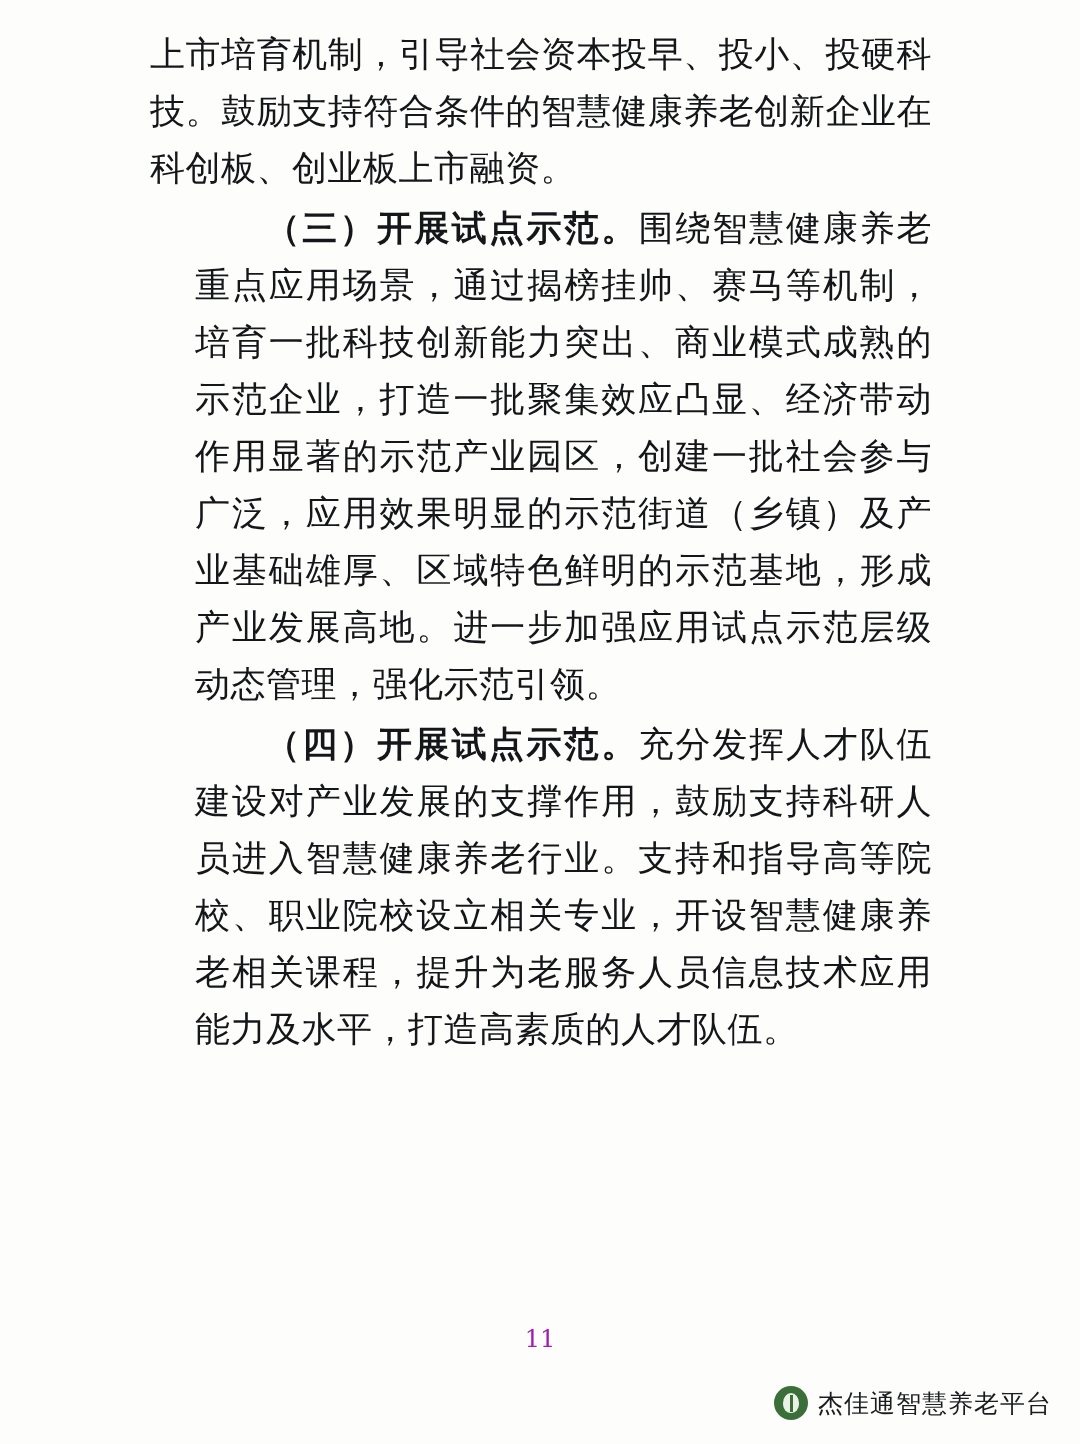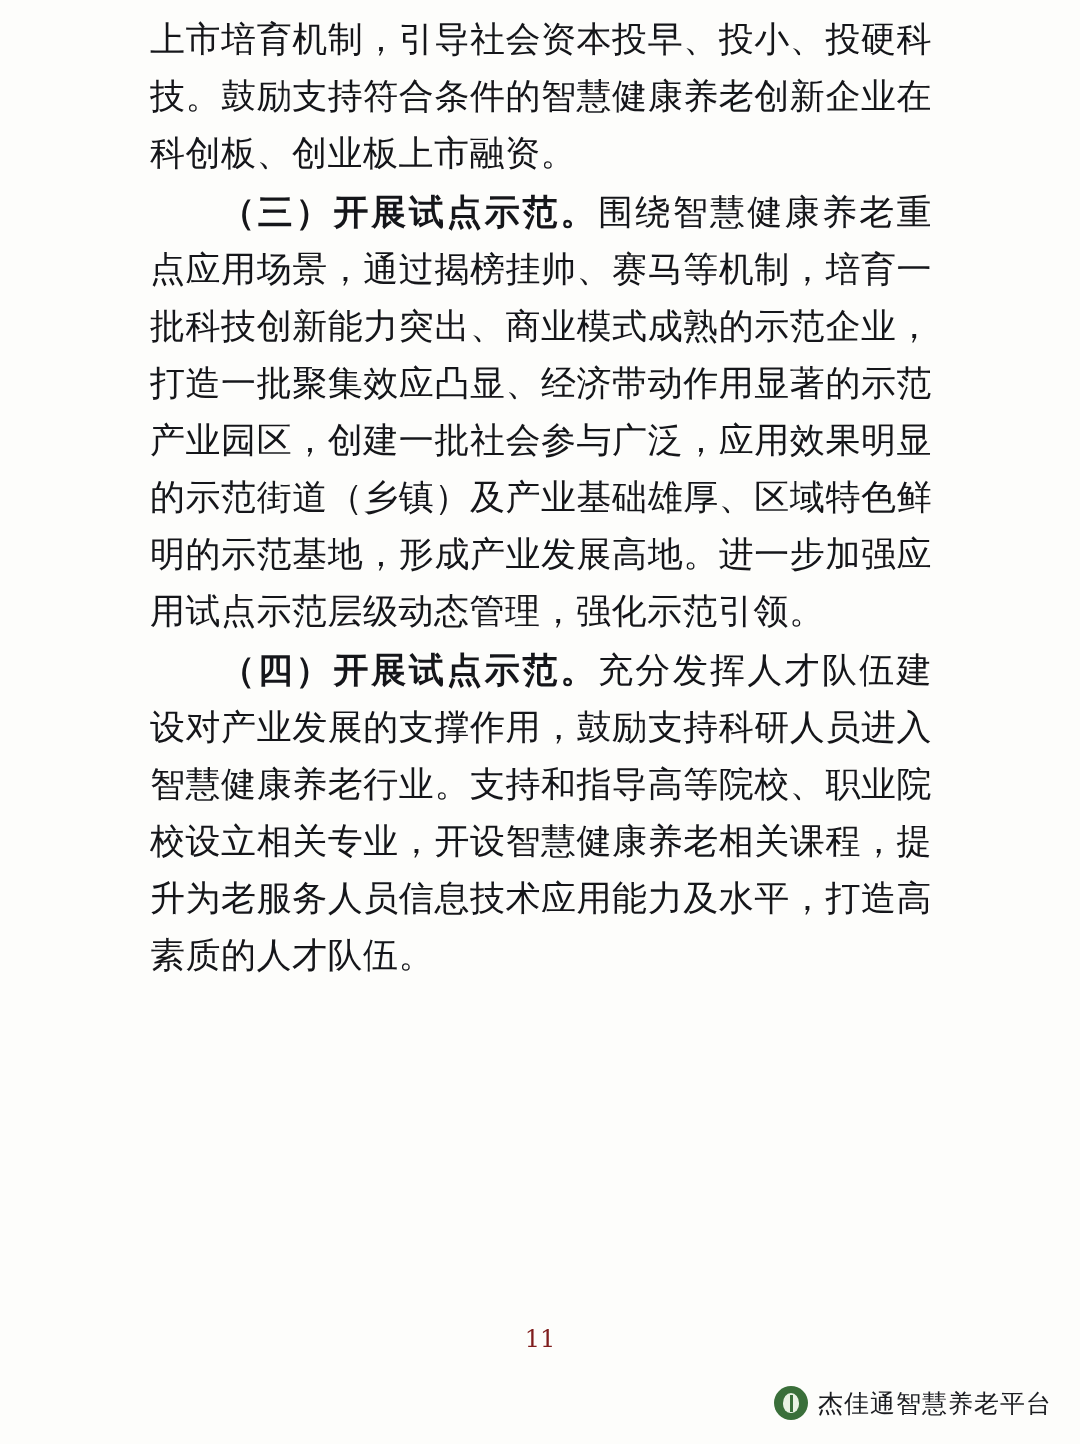--- a/index.html
+++ b/index.html
@@ -16,48 +16,48 @@
     overflow: hidden;
   }
   .page {
     position: absolute;
     inset: 0;
     background: #fdfdfb;
   }
   .doc-body {
     position: absolute;
     left: 150px;
-    top: 14px;
+    top: 26px;
     width: 782px;
-    font-family: Liberation Mono, monospace;
   }
   .para {
     font-size: 35px;
     line-height: 57px;
     letter-spacing: 0.5px;
     text-align: justify;
     text-justify: inter-ideograph;
     margin: 0 0 2px 0;
     color: #15161a;
   }
   .para.indent {
     text-indent: 70px;
+    margin-left: 45px;
   }
   .para .lead {
     font-weight: bold;
     letter-spacing: 1px;
   }
   .page-number {
     position: absolute;
     top: 1325px;
     left: 0;
     width: 1080px;
     text-align: center;
     font-size: 24px;
-    color: #7f1d1d;
+    color: #a21caf;
     font-family: "DejaVu Serif", "Liberation Serif", serif;
   }
   .footer-badge {
     position: absolute;
     right: 28px;
     bottom: 24px;
     display: flex;
     align-items: center;
     gap: 10px;
   }

